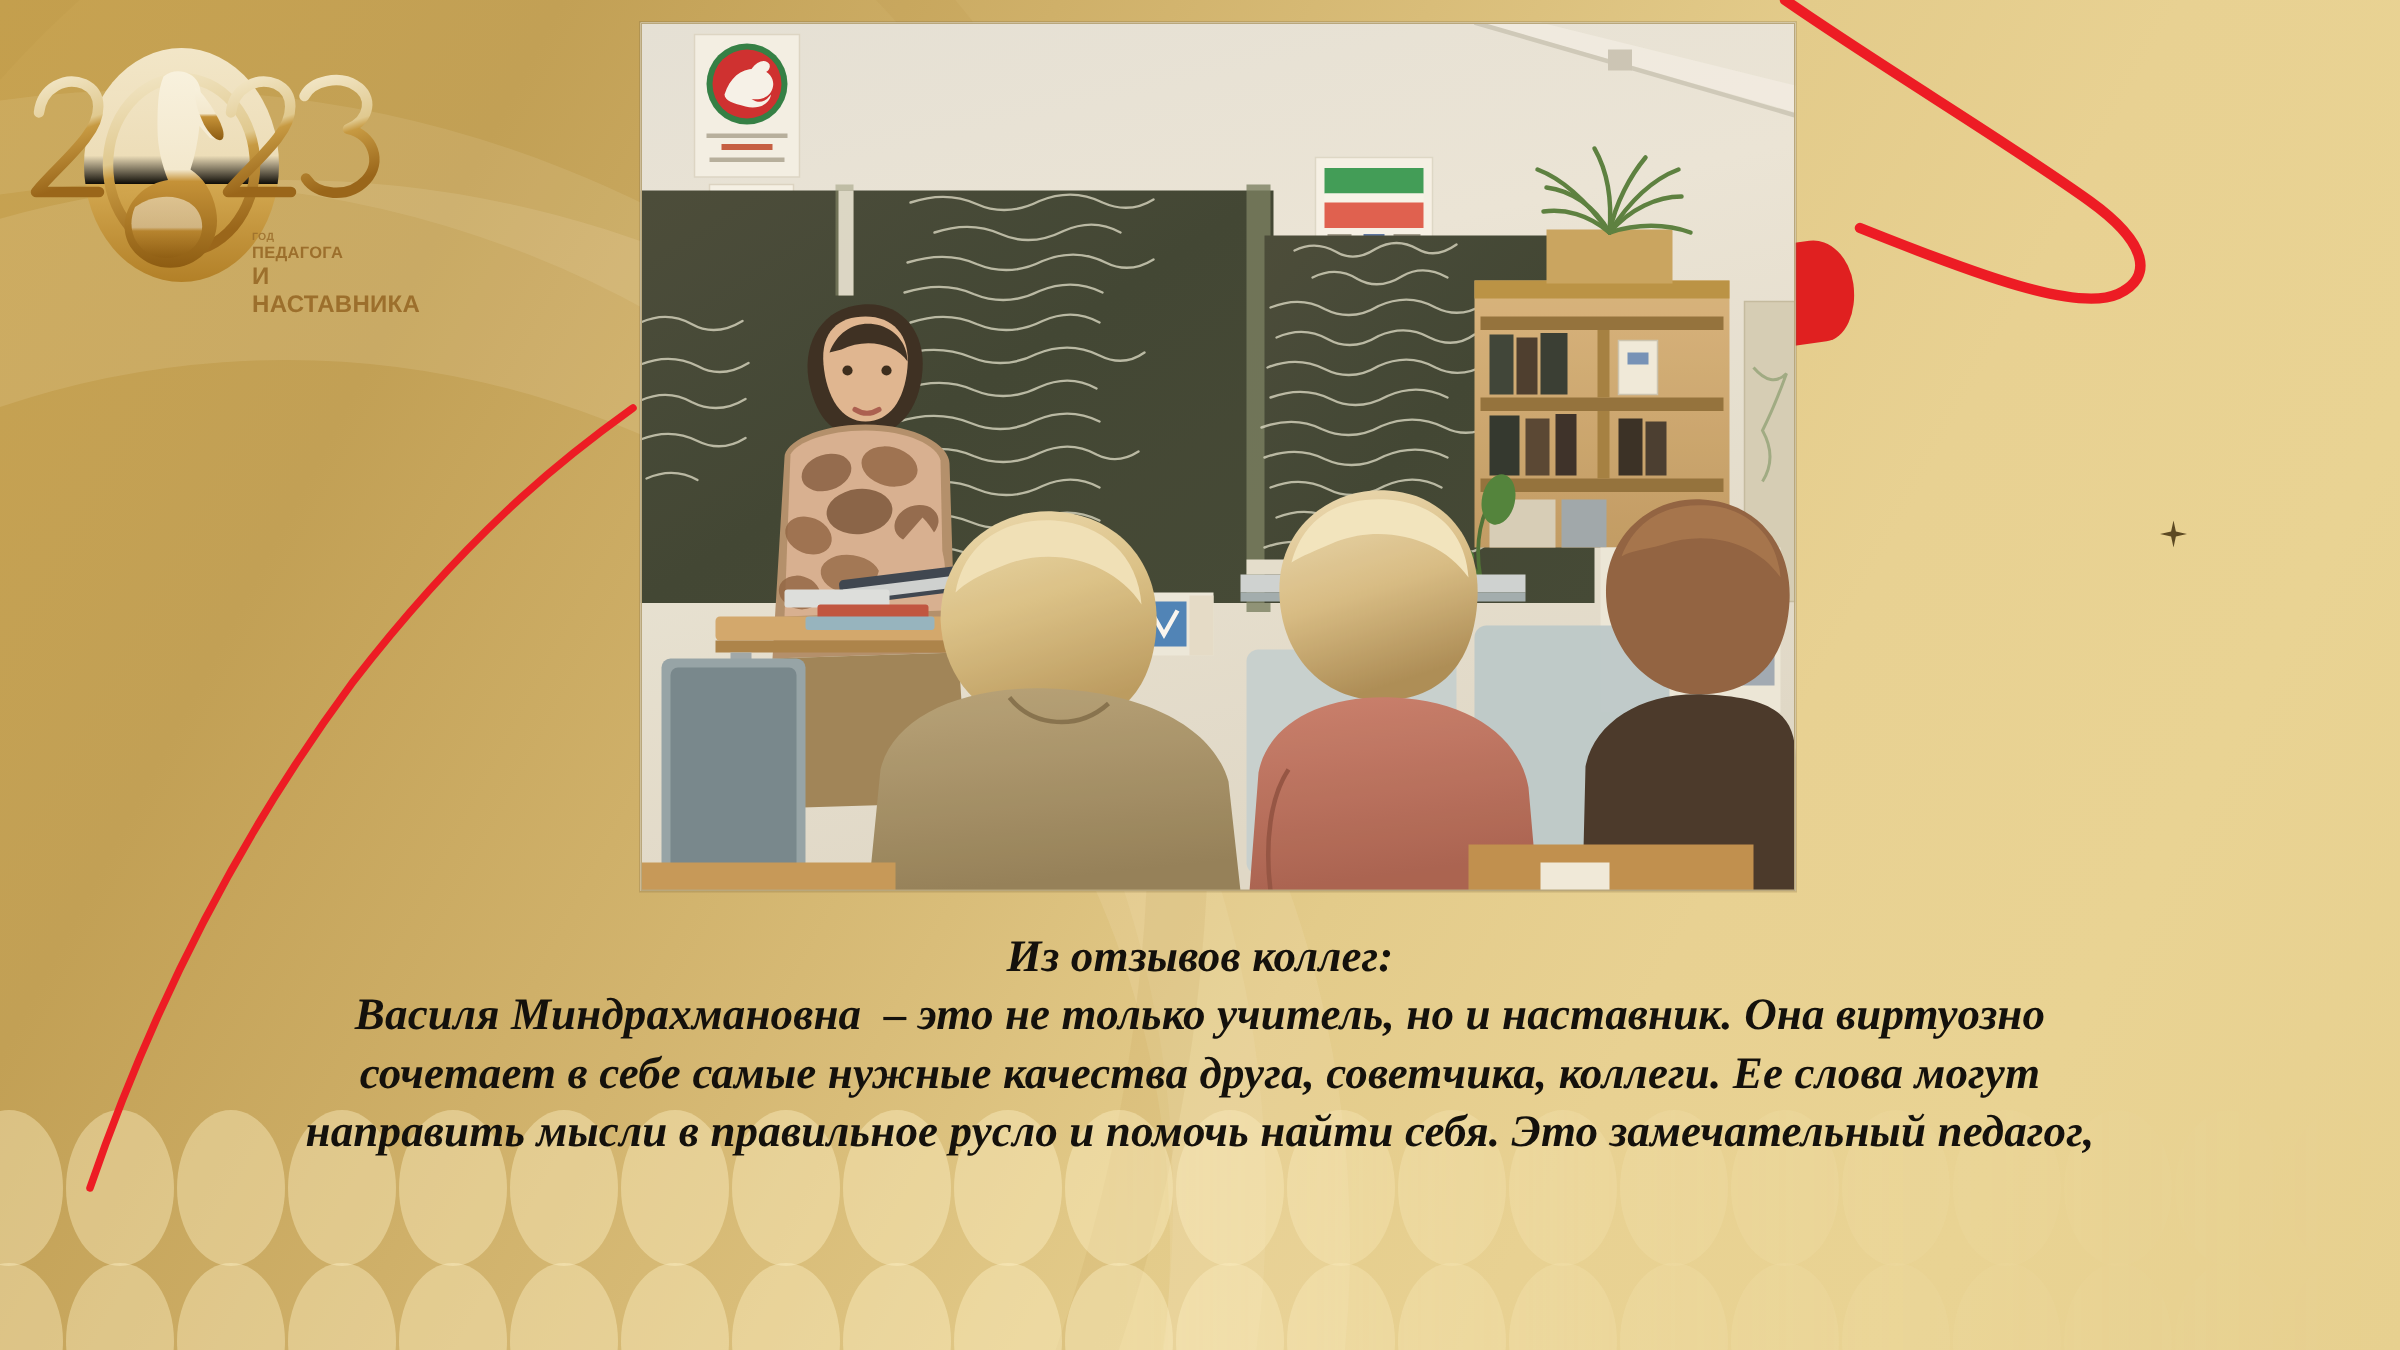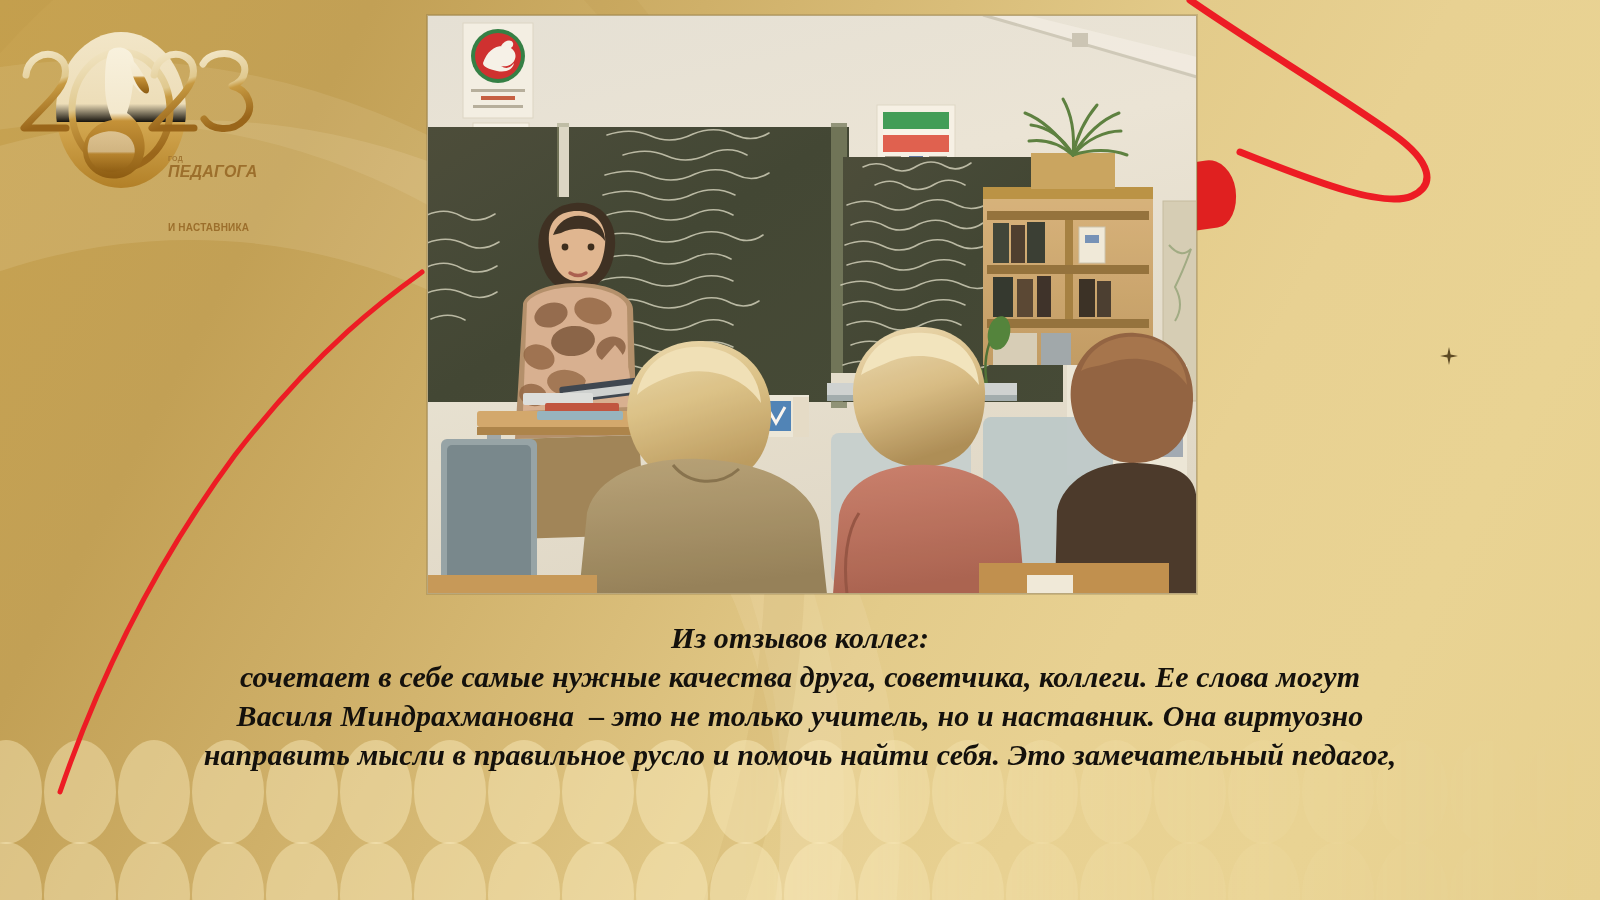--- a/index.html
+++ b/index.html
@@ -108,22 +108,22 @@
     left: 160px;
     top: 137px;
     width: 110px;
     line-height: 1.18;
     font-family: "Liberation Sans", sans-serif;
     font-weight: 700;
     color: #9c6f2c;
     letter-spacing: 0.2px;
   }
   .logo-caption .l1 { font-size: 7px; opacity: .85; }
-  .logo-caption .l2 { font-size: 16px; font-style: italic; }
-  .logo-caption .l3 { font-size: 10px; margin-top: 40px; }
+  .logo-caption .l2 { font-size: 11px; }
+  .logo-caption .l3 { font-size: 16px; }
 
   
   .photo-frame {
     position: absolute;
     left: 427px;
     top: 15px;
     width: 770px;
     height: 579px;
     overflow: hidden;
     background: #efeee6;
@@ -556,18 +556,18 @@
       <rect x="0" y="0" width="770" height="579" fill="none" stroke="#b9a77c" stroke-width="2"></rect>
     </svg>
   </div>
 
   <svg class="sparkle" viewBox="0 0 18 18">
     <path d="M 9 0 L 10.6 7.4 L 18 9 L 10.6 10.6 L 9 18 L 7.4 10.6 L 0 9 L 7.4 7.4 Z" fill="#5d4a24"></path>
   </svg>
 
   <div class="caption">
     <span class="title">Из отзывов коллег:</span>
+    <span class="line">Василя Миндрахмановна  – это не только учитель, но и наставник. Она виртуозно</span>
     <span class="line">сочетает в себе самые нужные качества друга, советчика, коллеги. Ее слова могут</span>
-    <span class="line">Василя Миндрахмановна  – это не только учитель, но и наставник. Она виртуозно</span>
     <span class="line">направить мысли в правильное русло и помочь найти себя. Это замечательный педагог,</span>
   </div>
 
 </div>
 
 </body></html>

